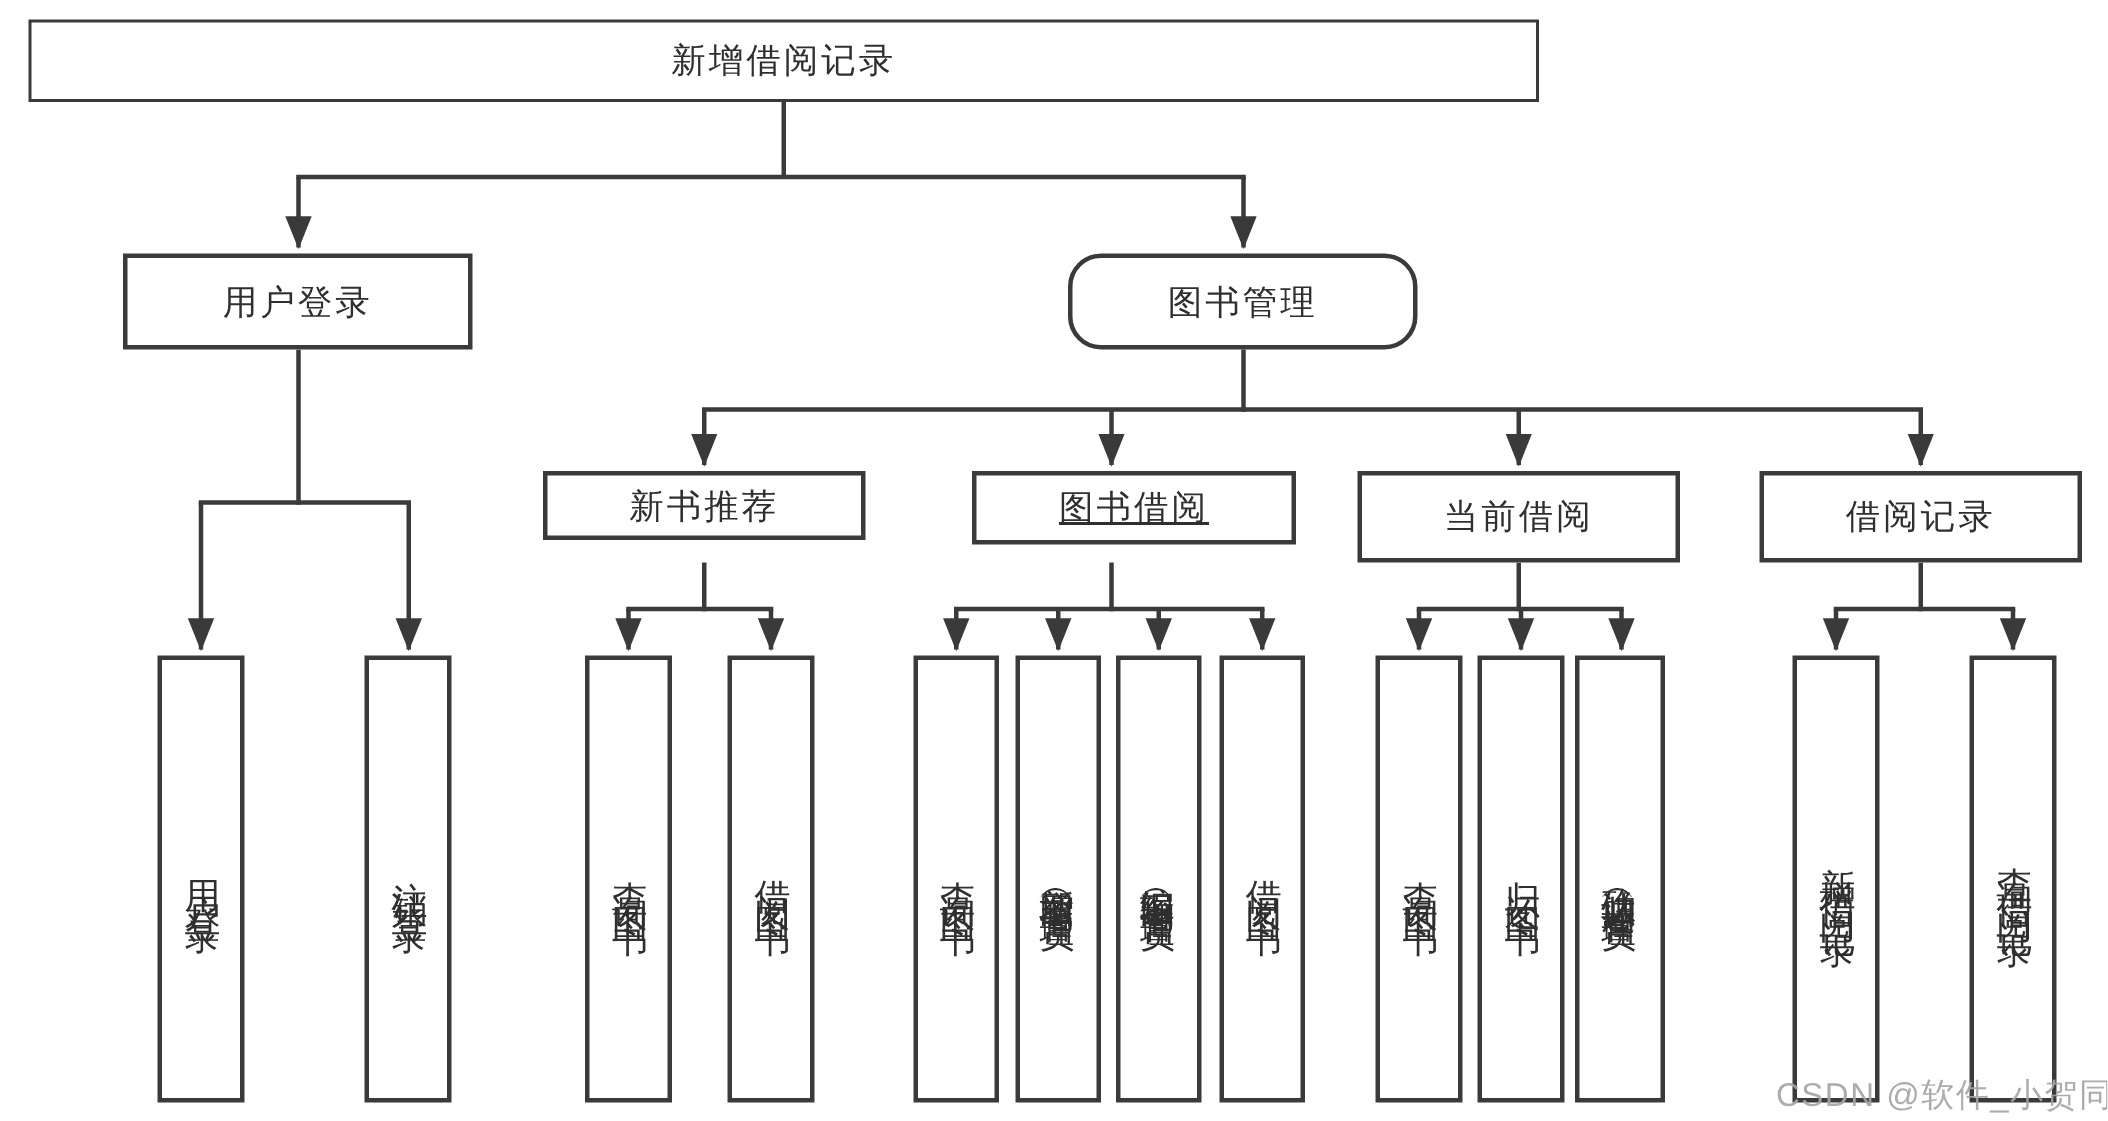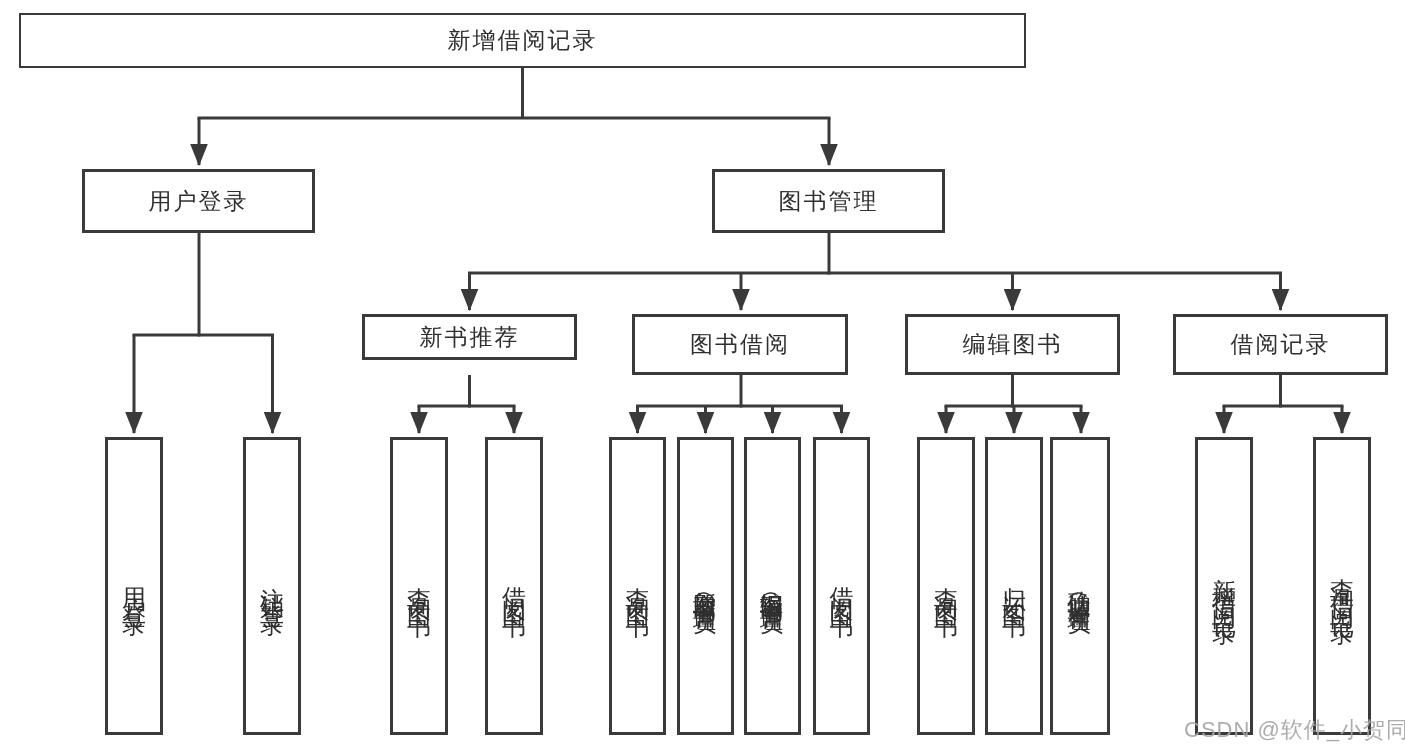--- a/index.html
+++ b/index.html
@@ -114,32 +114,32 @@
     </g>
   </svg>
 
   <div class="box root" style="left:19px; top:13px; width:1007px; height:55px;">
     <span>新增借阅记录</span>
   </div>
 
   <div class="box" style="left:82px; top:169px; width:233px; height:64px;">
     <span>用户登录</span>
   </div>
-  <div class="box" style="left:712px; top:169px; width:233px; height:64px;">
+  <div class="box" style="left:712px; top:169px; width:233px; height:64px;border-radius:22px;">
     <span>图书管理</span>
   </div>
 
   <div class="box" style="left:362px; top:314px; width:215px; height:46px;">
     <span>新书推荐</span>
   </div>
-  <div class="box" style="left:632px; top:314px; width:216px; height:61px;">
+  <div class="box" style="left:648px; top:314px; width:216px; height:49px;text-decoration:underline;">
     <span>图书借阅</span>
   </div>
   <div class="box" style="left:905px; top:314px; width:215px; height:61px;">
-    <span>编辑图书</span>
+    <span>当前借阅</span>
   </div>
   <div class="box" style="left:1173px; top:314px; width:215px; height:61px;">
     <span>借阅记录</span>
   </div>
 
   <div class="box leaf" style="left:105px;">
     <span class="vtext">用户登录</span>
   </div>
   <div class="box leaf" style="left:243px;">
     <span class="vtext">注销登录</span>

